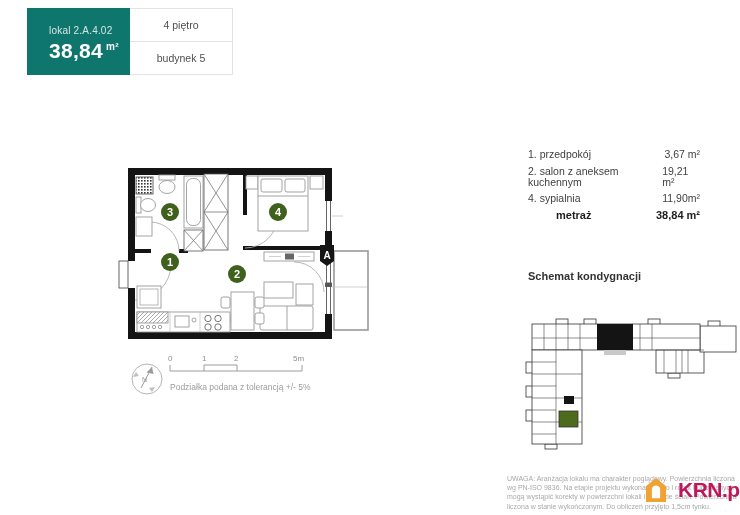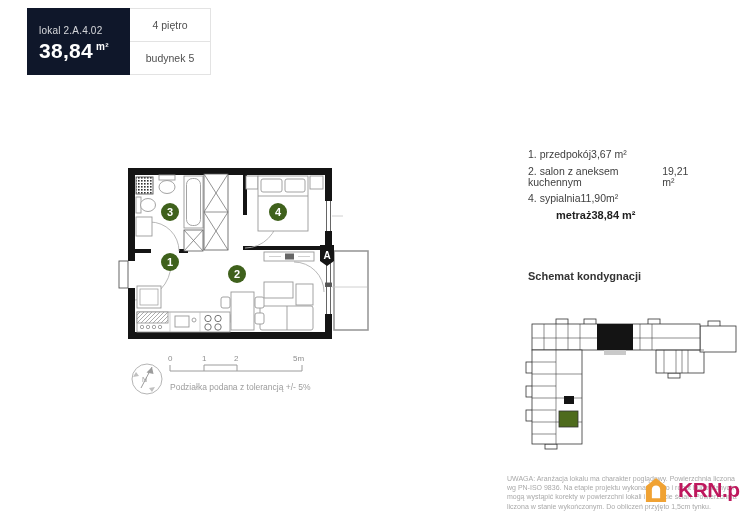--- a/index.html
+++ b/index.html
@@ -4,36 +4,36 @@
 <style>
   html,body{margin:0;padding:0;}
   body{
     width:740px;height:515px;position:relative;background:#ffffff;
     font-family:"Liberation Sans", sans-serif;overflow:hidden;
     -webkit-font-smoothing:antialiased;
   }
   .abs{position:absolute;}
   
   .unit-badge{
-    left:27px;top:8px;width:103px;height:67px;background:#0f172a;color:#fff;
-    box-sizing:border-box;padding:17px 0 0 12px;
+    left:27px;top:8px;width:103px;height:67px;background:#0f766e;color:#fff;
+    box-sizing:border-box;padding:17px 0 0 22px;
   }
   .unit-label{font-size:10px;color:rgba(255,255,255,.82);letter-spacing:.2px;}
   .unit-area{margin-top:3px;font-size:21px;font-weight:bold;letter-spacing:.3px;}
   .unit-area sup{font-size:10px;font-weight:bold;margin-left:3px;}
   .hdr-cells{
-    left:130px;top:8px;width:81px;height:67px;box-sizing:border-box;
+    left:130px;top:8px;width:103px;height:67px;box-sizing:border-box;
     border:1px solid #e3e3e3;border-left:none;display:flex;flex-direction:column;
   }
   .hdr-cell{flex:1;display:flex;align-items:center;justify-content:center;
     font-size:10.5px;color:#4f4f4f;}
   .hdr-cell:first-child{border-bottom:1px solid #e3e3e3;}
   
   .room-list{left:528px;top:149px;width:172px;font-size:10.5px;color:#3f3f3f;}
-  .room-row{display:flex;margin-bottom:5.5px;line-height:11px;}
+  .room-row{display:flex;justify-content:space-between;margin-bottom:5.5px;line-height:11px;}
   .room-row.total{font-weight:bold;color:#1f1f1f;margin-top:6px;font-size:11px;padding-left:28px;}
   .schem-title{left:528px;top:270px;font-size:11px;font-weight:bold;color:#333;}
   
   .disclaimer{left:507px;top:474px;width:233px;font-size:7px;line-height:9.2px;
     color:#a9a9a9;}
   .disclaimer span{display:block;white-space:nowrap;}
   .logo{left:645px;top:477px;display:flex;align-items:center;z-index:5;}
   .logo-text{font-size:21px;font-weight:800;color:#be185d;letter-spacing:-0.5px;margin-left:11px;}
   svg text{font-family:"Liberation Sans", sans-serif;}
 </style>

